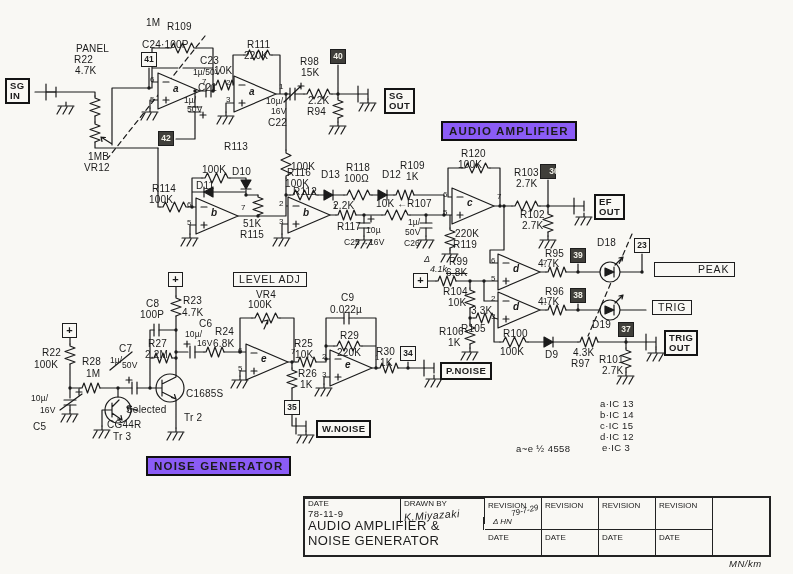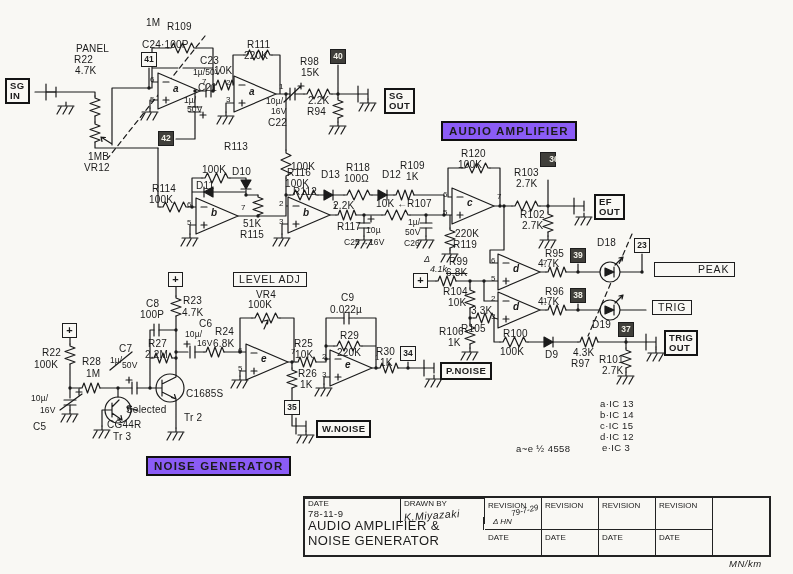--- a/index.html
+++ b/index.html
@@ -436,21 +436,21 @@
       <span class="t t-amp" style="left: 211px; top: 208px;">b</span>
       <span class="t t-amp" style="left: 303px; top: 208px;">b</span>
       <span class="t t-amp" style="left: 467px; top: 198px;">c</span>
       <span class="t t-amp" style="left: 513px; top: 264px;">d</span>
       <span class="t t-amp" style="left: 513px; top: 302px;">d</span>
       <span class="t t-amp" style="left: 261px; top: 354px;">e</span>
       <span class="t t-amp" style="left: 345px; top: 360px;">e</span>
       <span class="t t-term" style="left: 141px; top: 52px;">41</span>
       <span class="t t-term t-dark" style="left: 158px; top: 131px;">42</span>
       <span class="t t-term t-dark" style="left: 330px; top: 49px;">40</span>
-      <span class="t t-term t-dark" style="left: 540px; top: 152px; padding-left: 12px;">36</span>
+      <span class="t t-term t-dark" style="left: 540px; top: 164px; padding-left: 12px;">36</span>
       <span class="t t-term t-dark" style="left: 570px; top: 248px;">39</span>
       <span class="t t-term" style="left: 634px; top: 238px;">23</span>
       <span class="t t-term t-dark" style="left: 570px; top: 288px;">38</span>
       <span class="t t-term t-dark" style="left: 618px; top: 322px;">37</span>
       <span class="t t-term" style="left: 400px; top: 346px;">34</span>
       <span class="t t-term" style="left: 284px; top: 400px;">35</span>
       <span class="t t-pwr" style="left: 62px; top: 323px;">+</span>
       <span class="t t-pwr" style="left: 168px; top: 272px;">+</span>
       <span class="t t-pwr" style="left: 413px; top: 273px;">+</span>
       <span class="t t-io" style="left: 5px; top: 78px;">SG

